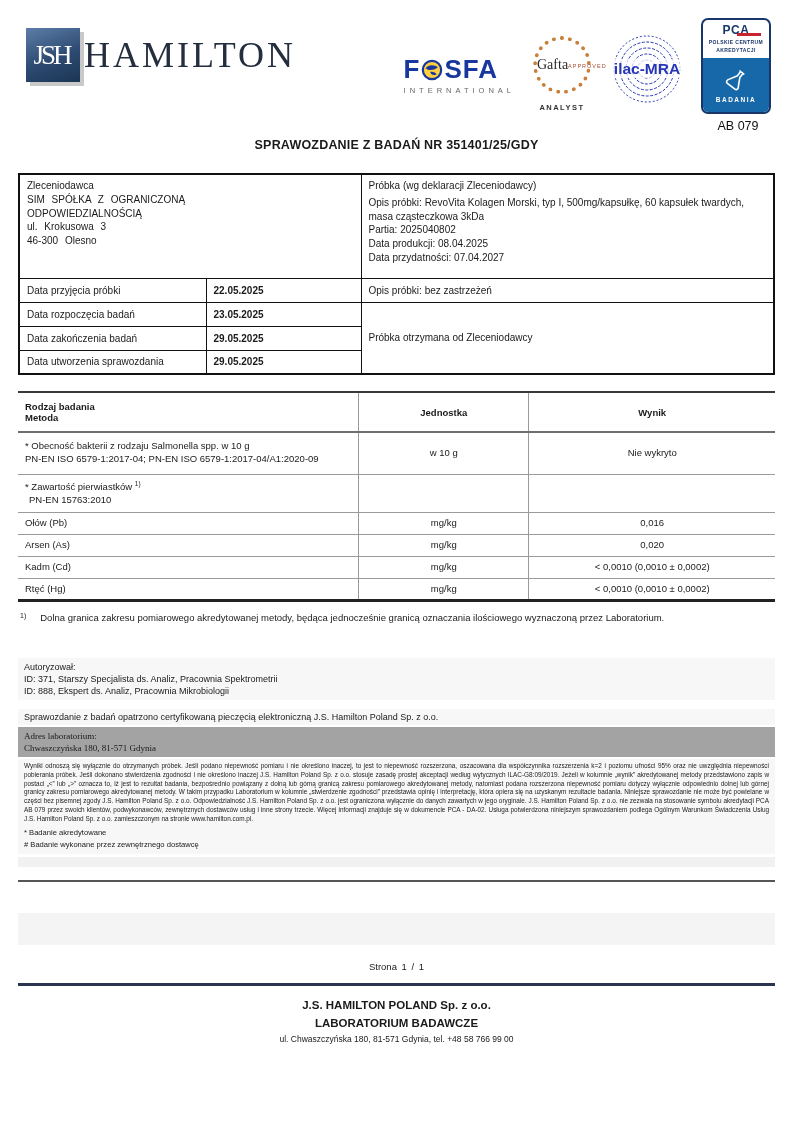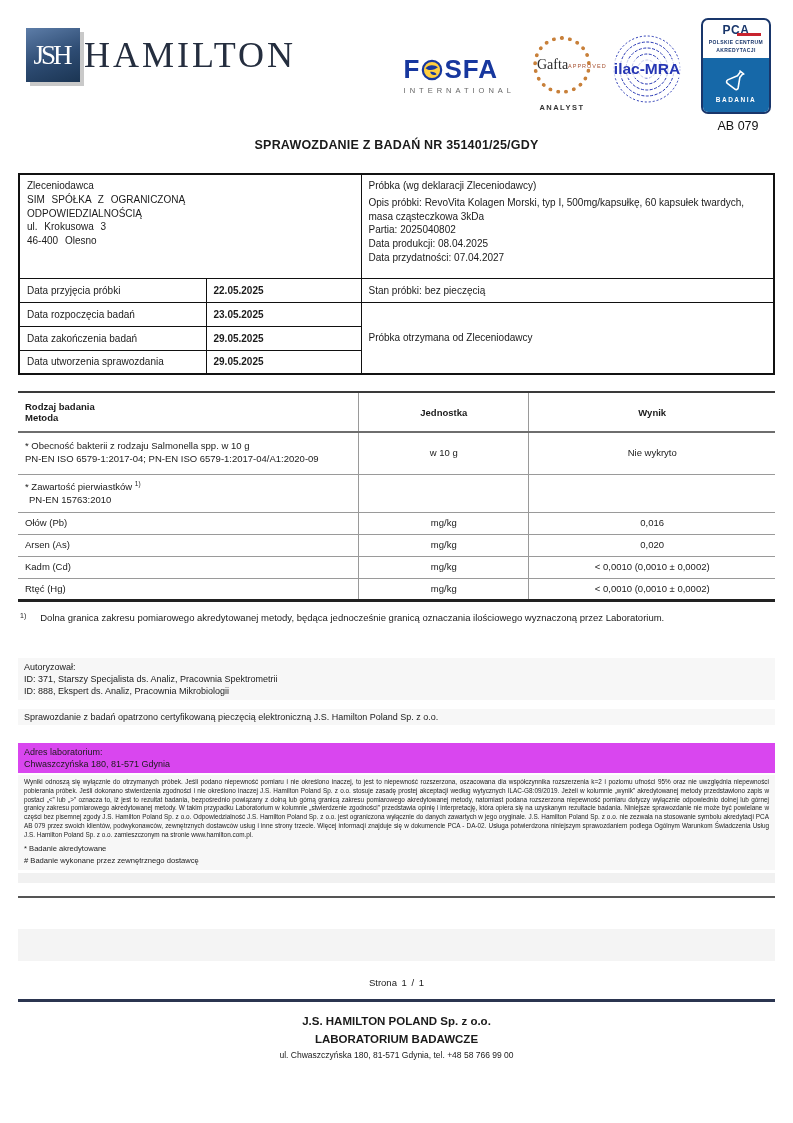--- a/index.html
+++ b/index.html
@@ -71,21 +71,21 @@
   .element-row td { height:22px; }
   .results-table td { line-height:1.35; }
 
   
   .footnote { margin-top:9px; font-size:9.5px; line-height:1.4; display:flex; }
   .footnote sup { font-size:7px; margin-right:14px; margin-left:2px; }
   .footnote-text { max-width:730px; }
 
   .auth { margin-top:33px; background:#f7f7f7; padding:3px 6px; font-size:9px; line-height:1.35; }
   .stamp-note { margin-top:9px; background:#f7f7f7; padding:3px 6px; font-size:9px; }
-  .lab-addr { margin-top:18px; background:#d946ef; padding:3px 6px; font-size:9px; line-height:1.35; }
+  .lab-addr { margin-top:2px; background:#a3a3a3; padding:3px 6px; font-size:9px; line-height:1.35;font-family:Liberation Serif, serif; }
   .legal { margin-top:2px; background:#f7f7f7; padding:3px 6px; font-size:6.4px; line-height:1.36; text-align:justify; color:#222; }
   .markers { background:#f7f7f7; padding:1px 6px 4px; font-size:7.6px; line-height:1.5; }
   .band-small { height:10px; background:#f1f1f1; margin-top:3px; }
 
   
   .end-rule { border:none; border-top:2px solid #555; margin-top:13px; }
   .end-note { text-align:center; font-size:10.5px; font-weight:bold; margin-top:13px; }
   .gray-band { margin-top:31px; height:32px; background:#f4f4f4; }
   .page-num { text-align:center; font-size:9.5px; margin-top:16px; word-spacing:2px; }
   .navy-rule { border:none; border-top:3px solid #2b3550; margin-top:11px; }
@@ -166,34 +166,34 @@
   <div class="title">SPRAWOZDANIE Z BADAŃ NR 351401/25/GDY</div>
 
   <table class="info-table">
     <tbody>
         <tr>
       <td colspan="2" class="client-cell" style="height:104px;">
         <div>Zleceniodawca</div>
         <div class="client-name">SIM SPÓŁKA Z OGRANICZONĄ</div>
         <div class="client-name">ODPOWIEDZIALNOŚCIĄ</div>
         <div class="client-addr">ul. Krokusowa 3</div>
-        <div class="client-addr">46-400 Olesno</div>
+        <div class="client-addr">46-300 Olesno</div>
       </td>
       <td class="sample-cell">
         <div class="sample-label">Próbka (wg deklaracji Zleceniodawcy)</div>
         <div>Opis próbki: RevoVita Kolagen Morski, typ I, 500mg/kapsułkę, 60 kapsułek twardych, masa cząsteczkowa 3kDa</div>
         <div>Partia: 2025040802</div>
         <div>Data produkcji: 08.04.2025</div>
         <div>Data przydatności: 07.04.2027</div>
       </td>
     </tr>
     <tr class="date-row">
       <td class="date-label-cell">Data przyjęcia próbki</td>
       <td class="date-value-cell">22.05.2025</td>
-      <td class="state-cell">Stan próbki: bez pieczęcią</td>
+      <td class="state-cell">Opis próbki: bez zastrzeżeń</td>
     </tr>
     <tr class="date-row">
       <td class="date-label-cell">Data rozpoczęcia badań</td>
       <td class="date-value-cell">23.05.2025</td>
       <td rowspan="3" class="origin-cell">Próbka otrzymana od Zleceniodawcy</td>
     </tr>
     <tr class="date-row">
       <td class="date-label-cell">Data zakończenia badań</td>
       <td class="date-value-cell">29.05.2025</td>
     </tr>

